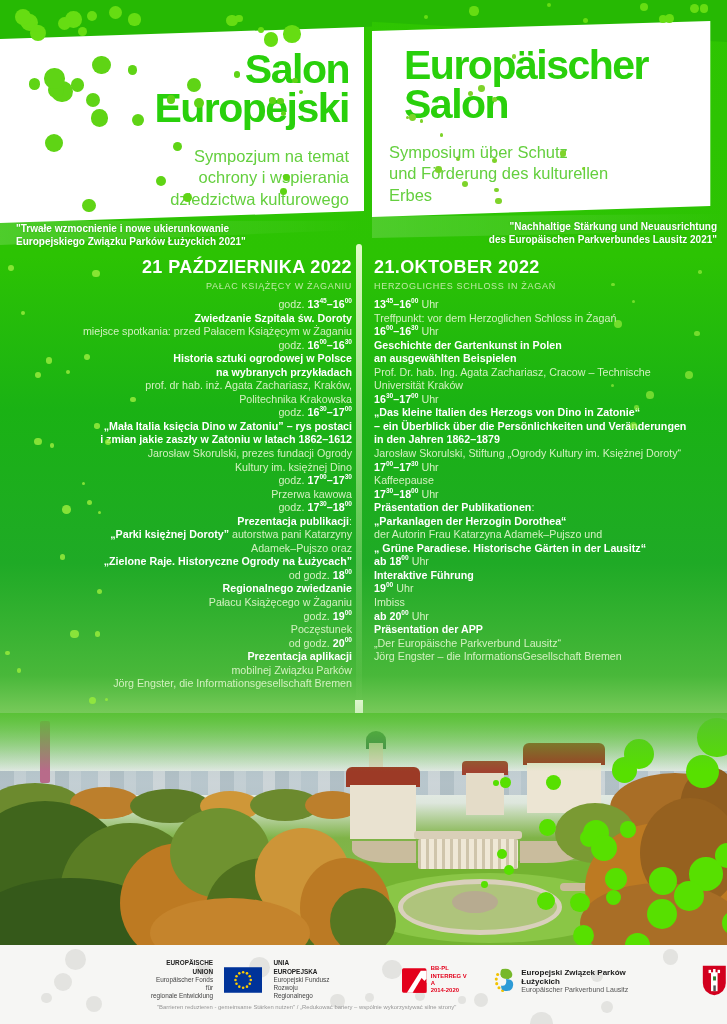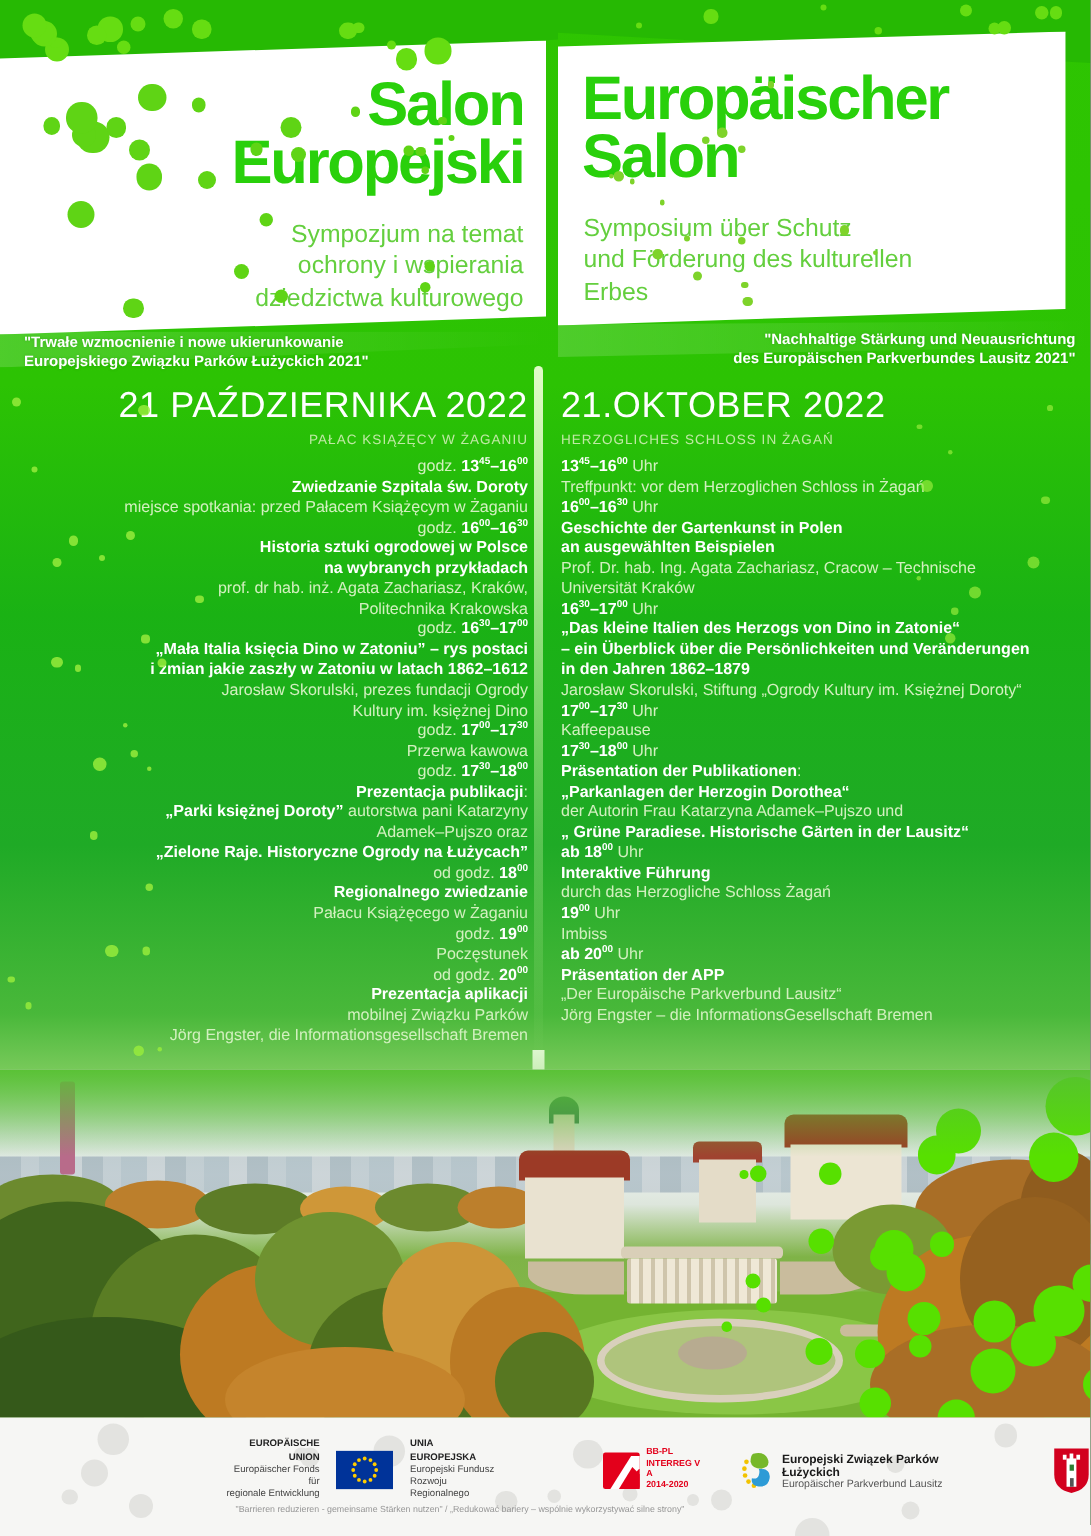--- a/index.html
+++ b/index.html
@@ -27,21 +27,21 @@
   .box-r .sub-green{left:17px;top:142px;text-align:left;}
 
   .quote{position:absolute;color:#fff;font-weight:bold;font-size:10px;line-height:1.25;white-space:pre-line;text-shadow:0 0 2px rgba(0,90,0,.25);}
   .quote-l{left:16px;top:223px;text-align:left;}
   .quote-r{right:10px;top:221px;text-align:right;}
 
   
   .col{position:absolute;top:257px;}
   .col-l{left:10px;width:342px;text-align:right;}
   .col-r{left:374px;width:350px;text-align:left;}
-  .date{font-size:24px;font-weight:normal;color:#fff;letter-spacing:.4px;white-space:nowrap;}
+  .date{font-size:18px;font-weight:bold;color:#fff;letter-spacing:.4px;white-space:nowrap;}
   .venue{font-size:9px;color:#bfe9a4;letter-spacing:.7px;margin:3px 0 7px;white-space:nowrap;}
   .prog{font-size:10.7px;line-height:13.55px;color:#d2f0bf;}
   .prog div{white-space:nowrap;}
   .prog .b{color:#fff;font-weight:bold;}
   .prog sup{font-size:62%;line-height:0;vertical-align:super;}
   .divider{position:absolute;left:356px;top:244px;width:6px;height:462px;border-radius:3px;
     background:linear-gradient(180deg,rgba(235,255,212,.95),rgba(214,250,176,.45) 55%,rgba(214,250,176,0));}
   .beam{position:absolute;left:355px;top:700px;width:8px;height:72px;
     background:linear-gradient(180deg,rgba(242,255,228,.85),rgba(242,255,228,0));}
 
@@ -80,21 +80,21 @@
   <div class="wedge wedge-tr"></div>
 
   <div class="box box-l">
     <div class="t-green" style="white-space: pre-line;">Salon
 Europejski</div>
     <div class="sub-green" style="white-space: pre-line;">Sympozjum na temat
 ochrony i wspierania
 dziedzictwa kulturowego</div>
   </div>
   <div class="box box-r">
-    <div class="t-green" style="white-space: pre-line;">Europäischer
+    <div class="t-green" style="white-space: pre-line; margin-left: 16px;">Europäischer
 Salon</div>
     <div class="sub-green" style="white-space: pre-line;">Symposium über Schutz
 und Förderung des kulturellen
 Erbes</div>
   </div>
 
   <div class="sliver sliver-l"></div>
   <div class="sliver sliver-r"></div>
 
   <div class="quote quote-l" style="white-space: pre-line;">"Trwałe wzmocnienie i nowe ukierunkowanie
@@ -155,21 +155,20 @@
         <div><span>Jarosław Skorulski, Stiftung „Ogrody Kultury im. Księżnej Doroty“</span></div>
         <div><span class="b">17</span><sup class="b">00</sup><span class="b">–17</span><sup class="b">30</sup><span> Uhr</span></div>
         <div><span>Kaffeepause</span></div>
         <div><span class="b">17</span><sup class="b">30</sup><span class="b">–18</span><sup class="b">00</sup><span> Uhr</span></div>
         <div><span class="b">Präsentation der Publikationen</span><span>:</span></div>
         <div><span class="b">„Parkanlagen der Herzogin Dorothea“</span></div>
         <div><span>der Autorin Frau Katarzyna Adamek–Pujszo und</span></div>
         <div><span class="b">„ Grüne Paradiese. Historische Gärten in der Lausitz“</span></div>
         <div><span class="b">ab 18</span><sup class="b">00</sup><span> Uhr</span></div>
         <div><span class="b">Interaktive Führung</span></div>
-        <div><span>durch das Herzogliche Schloss Żagań</span></div>
         <div><span class="b">19</span><sup class="b">00</sup><span> Uhr</span></div>
         <div><span>Imbiss</span></div>
         <div><span class="b">ab 20</span><sup class="b">00</sup><span> Uhr</span></div>
         <div><span class="b">Präsentation der APP</span></div>
         <div><span>„Der Europäische Parkverbund Lausitz“</span></div>
         <div><span>Jörg Engster – die InformationsGesellschaft Bremen</span></div>
       </div>
   </div>
 
   <div class="divider"></div>

